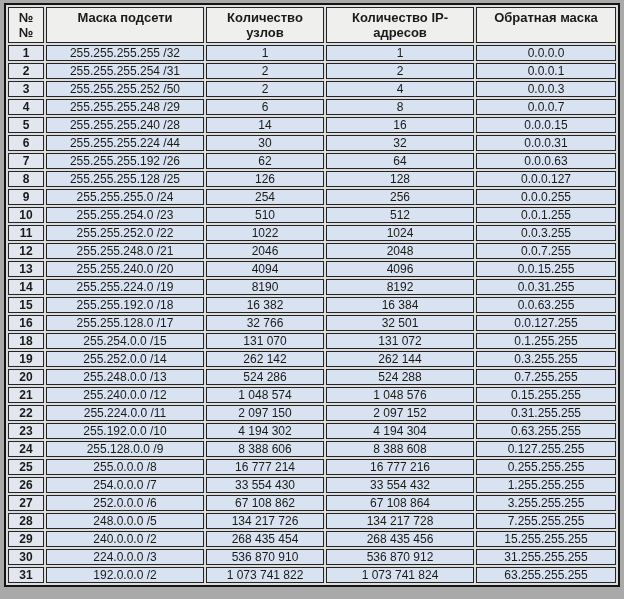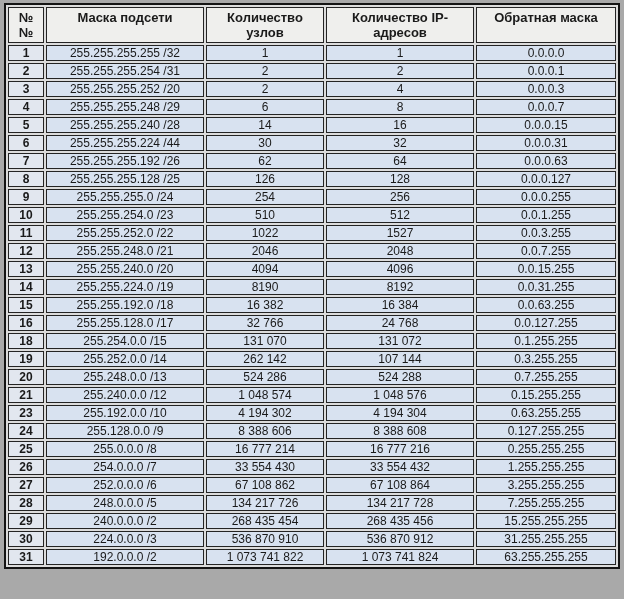--- a/index.html
+++ b/index.html
@@ -96,21 +96,21 @@
   </tr>
         <tr>
     <td class="num">2</td>
     <td>255.255.255.254 /31</td>
     <td>2</td>
     <td>2</td>
     <td>0.0.0.1</td>
   </tr>
         <tr>
     <td class="num">3</td>
-    <td>255.255.255.252 /20</td>
+    <td>255.255.255.252 /50</td>
     <td>2</td>
     <td>4</td>
     <td>0.0.0.3</td>
   </tr>
         <tr>
     <td class="num">4</td>
     <td>255.255.255.248 /29</td>
     <td>6</td>
     <td>8</td>
     <td>0.0.0.7</td>
@@ -154,21 +154,21 @@
     <td class="num">10</td>
     <td>255.255.254.0 /23</td>
     <td>510</td>
     <td>512</td>
     <td>0.0.1.255</td>
   </tr>
         <tr>
     <td class="num">11</td>
     <td>255.255.252.0 /22</td>
     <td>1022</td>
-    <td>1527</td>
+    <td>1024</td>
     <td>0.0.3.255</td>
   </tr>
         <tr>
     <td class="num">12</td>
     <td>255.255.248.0 /21</td>
     <td>2046</td>
     <td>2048</td>
     <td>0.0.7.255</td>
   </tr>
         <tr>
@@ -189,52 +189,59 @@
     <td class="num">15</td>
     <td>255.255.192.0 /18</td>
     <td>16 382</td>
     <td>16 384</td>
     <td>0.0.63.255</td>
   </tr>
         <tr>
     <td class="num">16</td>
     <td>255.255.128.0 /17</td>
     <td>32 766</td>
-    <td>24 768</td>
+    <td>32 501</td>
     <td>0.0.127.255</td>
   </tr>
         <tr>
     <td class="num">18</td>
     <td>255.254.0.0 /15</td>
     <td>131 070</td>
     <td>131 072</td>
     <td>0.1.255.255</td>
   </tr>
         <tr>
     <td class="num">19</td>
     <td>255.252.0.0 /14</td>
     <td>262 142</td>
-    <td>107 144</td>
+    <td>262 144</td>
     <td>0.3.255.255</td>
   </tr>
         <tr>
     <td class="num">20</td>
     <td>255.248.0.0 /13</td>
     <td>524 286</td>
     <td>524 288</td>
     <td>0.7.255.255</td>
   </tr>
         <tr>
     <td class="num">21</td>
     <td>255.240.0.0 /12</td>
     <td>1 048 574</td>
     <td>1 048 576</td>
     <td>0.15.255.255</td>
   </tr>
         <tr>
+    <td class="num">22</td>
+    <td>255.224.0.0 /11</td>
+    <td>2 097 150</td>
+    <td>2 097 152</td>
+    <td>0.31.255.255</td>
+  </tr>
+        <tr>
     <td class="num">23</td>
     <td>255.192.0.0 /10</td>
     <td>4 194 302</td>
     <td>4 194 304</td>
     <td>0.63.255.255</td>
   </tr>
         <tr>
     <td class="num">24</td>
     <td>255.128.0.0 /9</td>
     <td>8 388 606</td>

